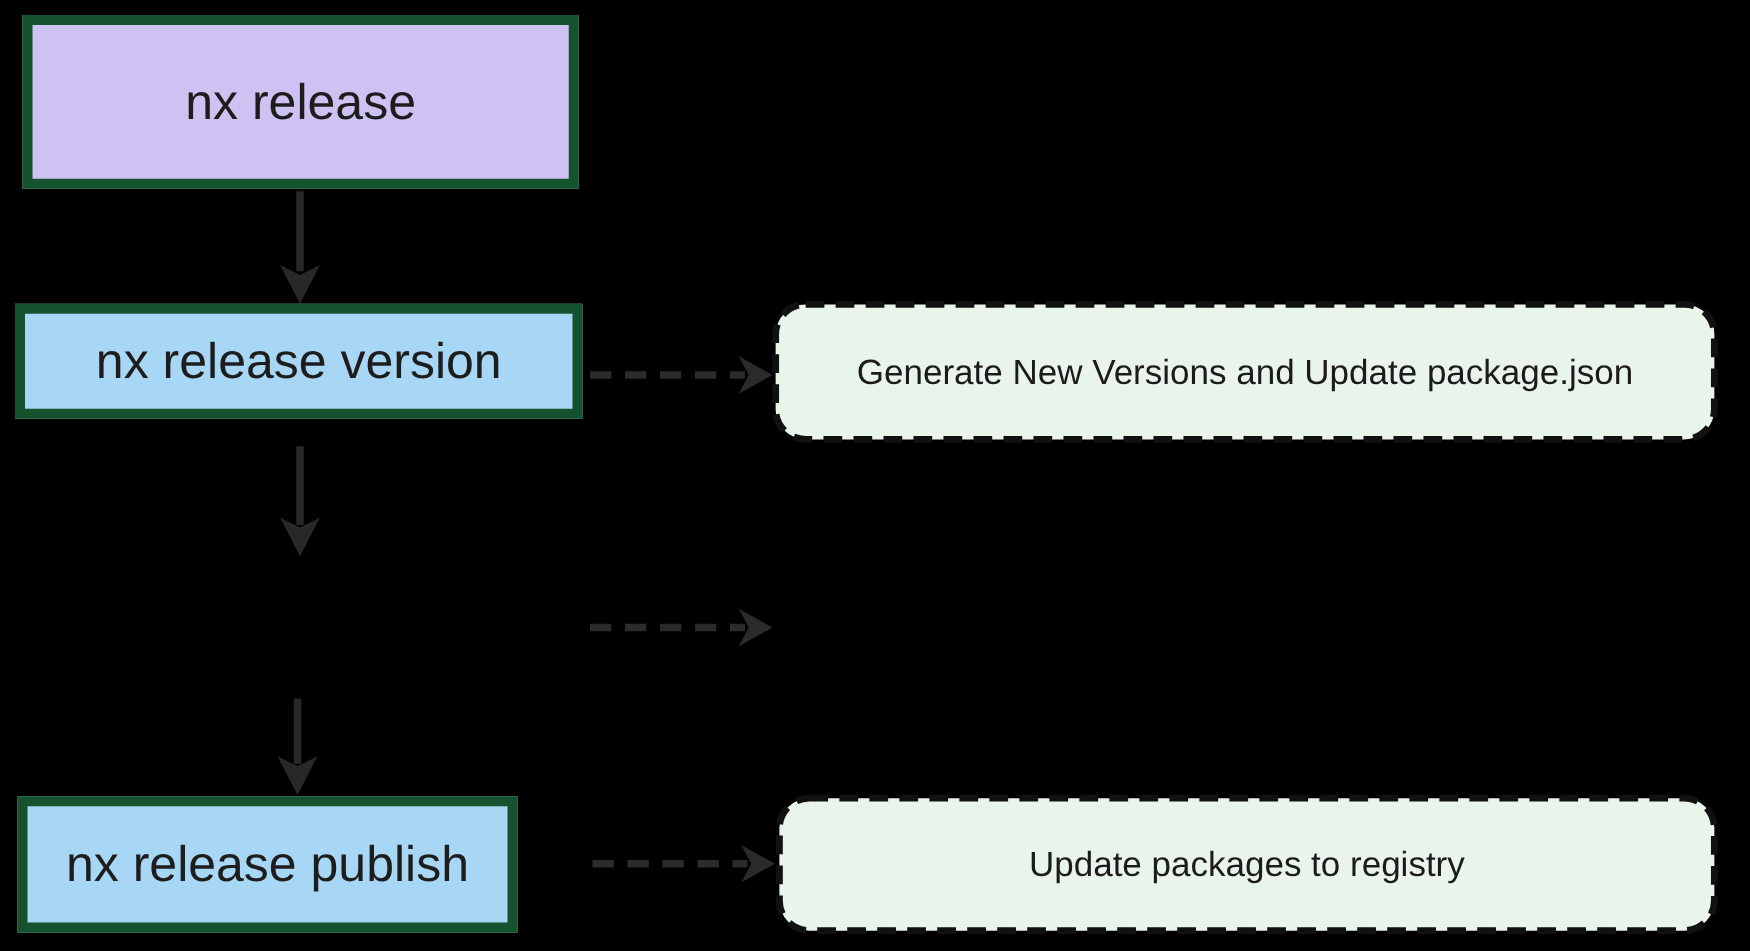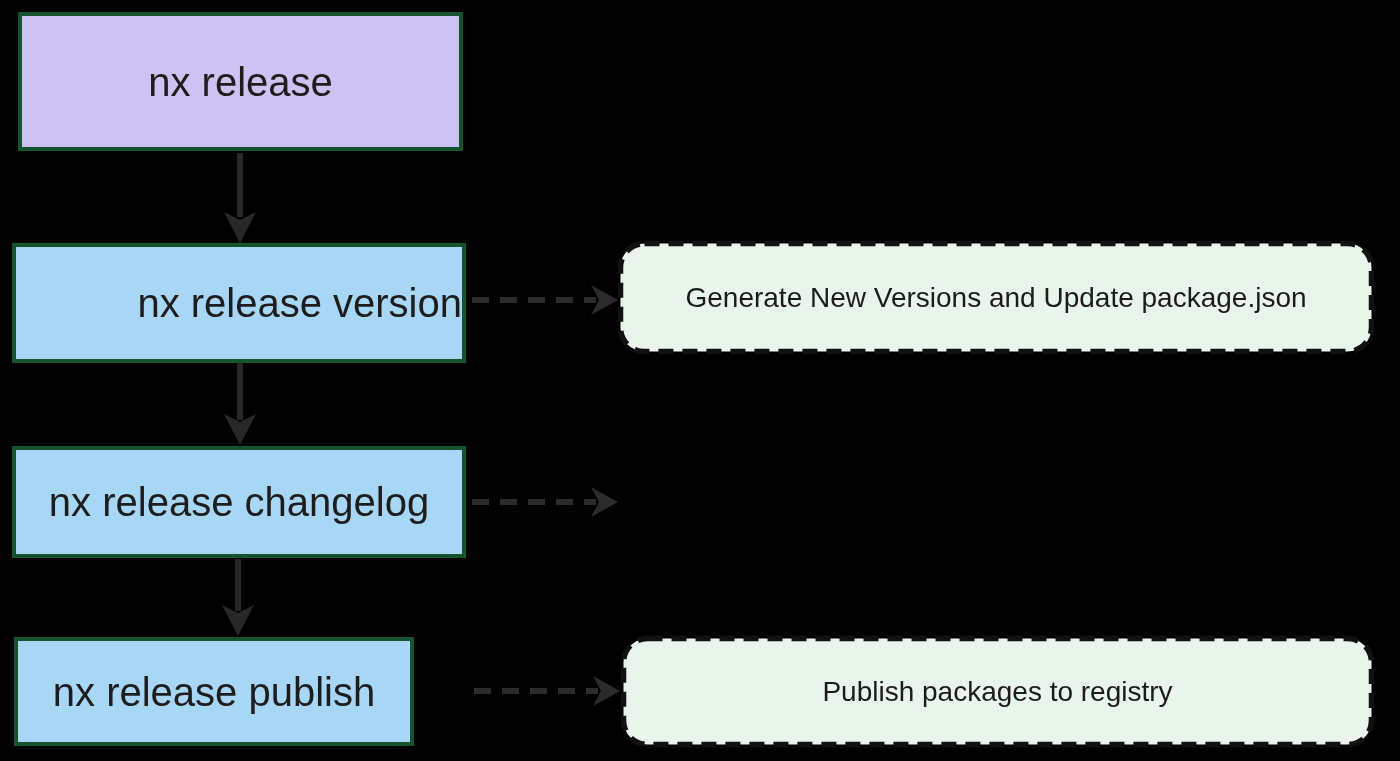--- a/index.html
+++ b/index.html
@@ -16,21 +16,21 @@
     font-family: "Liberation Sans", sans-serif;
   }
   .arrows-layer {
     position: absolute;
     left: 0; top: 0;
     pointer-events: none;
   }
   .node {
     position: absolute;
     box-sizing: border-box;
-    border: 4px solid #14532d;
+    border: 8px solid #14532d;
     display: flex;
     align-items: center;
     justify-content: center;
     color: #1d1d1d;
     font-size: 40px;
     line-height: 1.1;
     white-space: nowrap;
   }
   .node-root { background: #cec2f2; }
   .node-step { background: #a8d7f5; }
@@ -83,40 +83,37 @@
     <g stroke="#2b2b2b" fill="#2b2b2b">
       <line x1="474" y1="691" x2="598" y2="691" stroke-width="6" stroke-dasharray="17 11"></line>
       <polygon points="620,691 593,676 601,691 593,706" stroke="none"></polygon>
     </g>
   </svg>
 
   <div class="node node-root" style="left:18px; top:12px; width:445px; height:139px;">
     <span>nx release</span>
   </div>
 
-  <div class="node node-step" style="left:12px; top:243px; width:454px; height:120px;justify-content:flex-end;">
+  <div class="node node-step" style="left:12px; top:243px; width:454px; height:92px;">
     <span>nx release version</span>
   </div>
 
-  <div class="node node-step" style="left:12px; top:446px; width:454px; height:112px;">
-    <span>nx release changelog</span>
-  </div>
 
   <div class="node node-step" style="left:14px; top:637px; width:400px; height:109px;">
     <span>nx release publish</span>
   </div>
 
   <div class="desc" style="left:617px; top:240px; width:758px; height:115px;">
     <svg viewBox="0 0 758 115" preserveAspectRatio="none">
       <rect x="3.5" y="3.5" width="751" height="108" rx="24" ry="24" stroke="#111111" stroke-width="5.5" stroke-dasharray="15 9" fill="#e9f5ea"></rect>
     </svg>
     <span class="desc-label">Generate New Versions and Update package.json</span>
   </div>
 
 
   <div class="desc" style="left:620px; top:635px; width:755px; height:113px;">
     <svg viewBox="0 0 755 113" preserveAspectRatio="none">
       <rect x="3.5" y="3.5" width="748" height="106" rx="24" ry="24" stroke="#111111" stroke-width="5.5" stroke-dasharray="15 9" fill="#e9f5ea"></rect>
     </svg>
-    <span class="desc-label">Publish packages to registry</span>
+    <span class="desc-label">Update packages to registry</span>
   </div>
 
 </div>
 
 </body></html>

